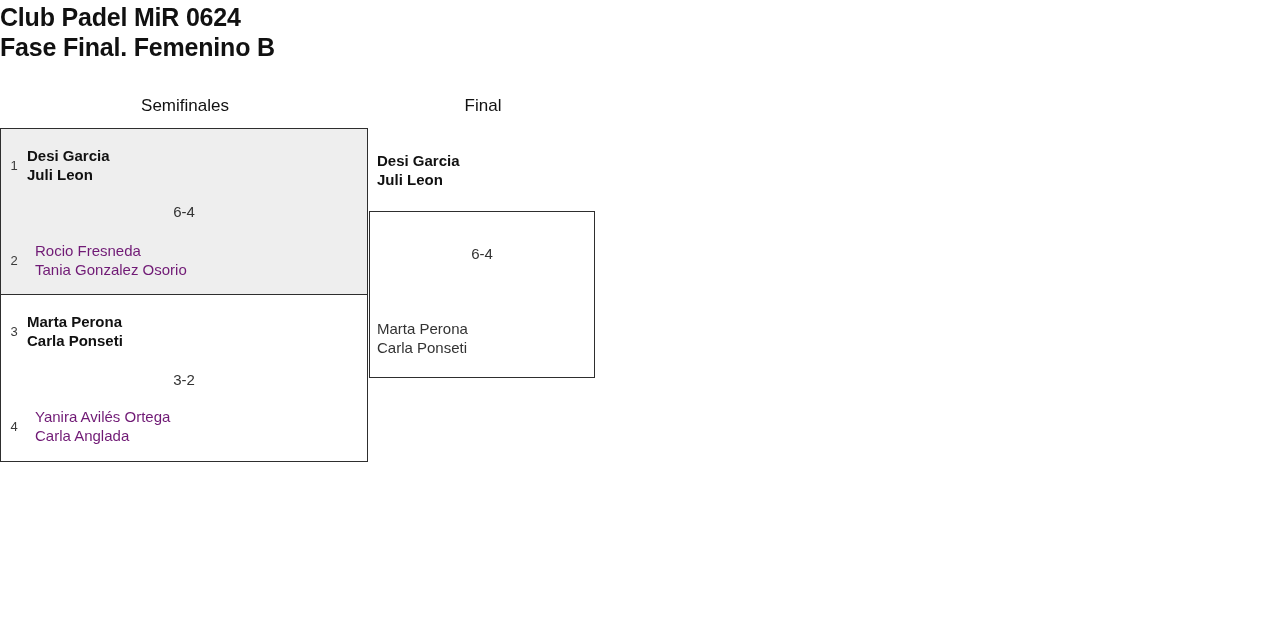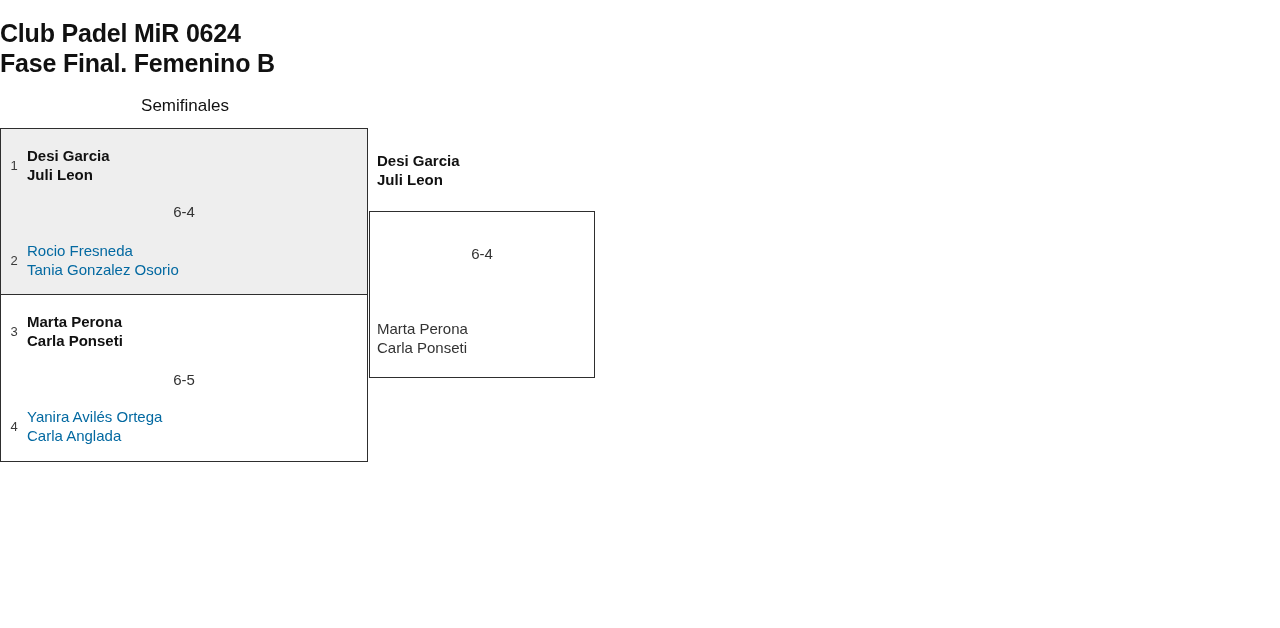--- a/index.html
+++ b/index.html
@@ -13,21 +13,21 @@
     position: relative;
     font-family: "Liberation Sans", sans-serif;
     color: #1a1a1a;
     overflow: hidden;
   }
 
   
   #tournament-header {
     position: absolute;
     left: 0;
-    top: 16px;
+    top: 0;
     width: 1280px;
     height: 78px;
   }
   #tournament-title {
     position: absolute;
     left: 0;
     top: 2px;
     font-size: 25px;
     font-weight: bold;
     line-height: 30px;
@@ -106,21 +106,21 @@
     text-align: center;
     font-size: 13px;
     color: #3a3a3a;
   }
   .team-names {
     font-size: 15px;
     line-height: 19px;
     white-space: pre-line;
   }
   .team-names.winner { font-weight: bold; color: #111111; }
-  .team-names.loser  { font-weight: normal; color: #0369a1; }
+  .team-names.loser  { font-weight: normal; color: #701a75; margin-left: 8px; }
 
   .sf-team-top    { top: 15px; }
   .sf-team-bottom { top: 110px; }
 
   .sf-score {
     position: absolute;
     left: 0;
     width: 368px;
     text-align: center;
     font-size: 15px;
@@ -173,20 +173,21 @@
 <div id="tournament-header">
   <div id="tournament-title">Club Padel MiR 0624
 Fase Final. Femenino B</div>
 
 </div>
 
 <div id="bracket">
 
   <div class="round-header" id="round-header-semifinales">Semifinales</div>
 
+  <div class="round-header" id="round-header-final">Final</div>
 
   <div class="sf-match" id="sf-match-1">
     <div class="team-row sf-team-top">
       <span class="seed">1</span>
       <span class="team-names winner">Desi Garcia
 Juli Leon</span>
     </div>
     <div class="team-row sf-team-bottom">
       <span class="seed">2</span>
       <span class="team-names loser">Rocio Fresneda
@@ -200,21 +201,21 @@
       <span class="seed">3</span>
       <span class="team-names winner">Marta Perona
 Carla Ponseti</span>
     </div>
     <div class="team-row sf-team-bottom">
       <span class="seed">4</span>
       <span class="team-names loser">Yanira Avilés Ortega
 Carla Anglada</span>
     </div>
   </div>
-  <div class="sf-score" id="sf-score-2">6-5</div>
+  <div class="sf-score" id="sf-score-2">3-2</div>
 
   <div id="final-match"></div>
   <div class="final-team" id="final-team-top">Desi Garcia
 Juli Leon</div>
   <div class="final-team" id="final-team-bottom">Marta Perona
 Carla Ponseti</div>
   <div id="final-score">6-4</div>
 
 </div>
 

